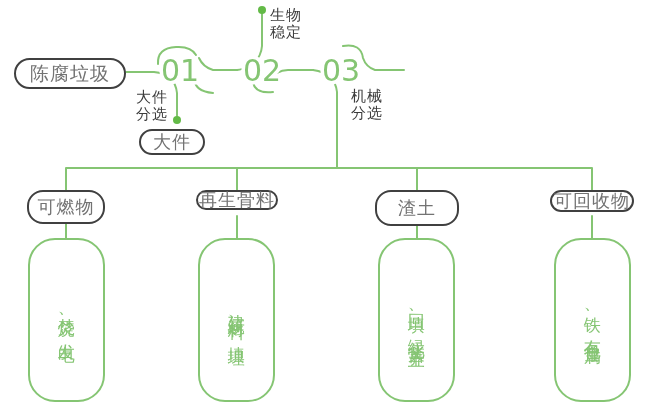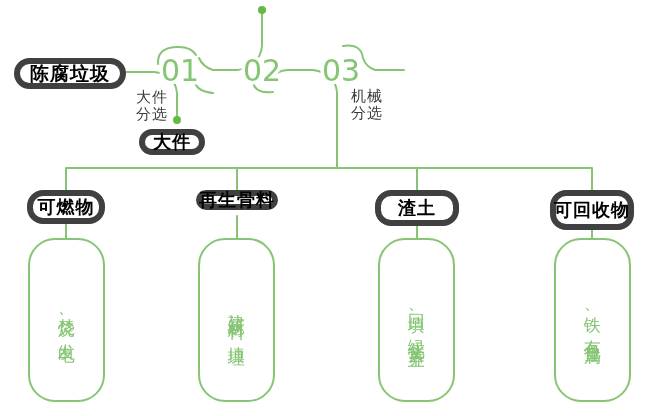--- a/index.html
+++ b/index.html
@@ -3,23 +3,23 @@
 <meta charset="utf-8">
 <style>
   html,body{margin:0;padding:0;background:#ffffff;}
   .canvas{
     position:relative;width:648px;height:416px;background:#ffffff;overflow:hidden;
     font-family:"DejaVu Sans","Liberation Sans",sans-serif;
   }
   .canvas svg{position:absolute;left:0;top:0;}
   .pill{
     position:absolute;box-sizing:border-box;
-    border:6px solid #404040;border-radius:16px;background:#ffffff;
-    color:#000000;display:flex;align-items:center;justify-content:center;
-    font-size:18px;letter-spacing:1px;white-space:nowrap;font-weight:bold;
+    border:2px solid #404040;border-radius:16px;background:#ffffff;
+    color:#737373;display:flex;align-items:center;justify-content:center;
+    font-size:18px;letter-spacing:1px;white-space:nowrap;
   }
   .pill.source{font-size:19px;}
   .dark-label{
     position:absolute;color:#3C3C3C;font-size:15px;line-height:17px;
     white-space:pre-line;letter-spacing:1px;
   }
   .tallbox{
     position:absolute;box-sizing:border-box;width:77px;height:164px;top:238px;
     border:2px solid #85C573;border-radius:27px;background:#ffffff;
     display:flex;align-items:center;justify-content:center;
@@ -61,38 +61,40 @@
     </g>
     <text class="numtext" x="180" y="81">01</text>
     <text class="numtext" x="262" y="81">02</text>
     <text class="numtext" x="341" y="81">03</text>
   </svg>
 
   <div class="pill source" style="left:14px;top:58px;width:112px;height:31px;">陈腐垃圾</div>
 
   <div class="dark-label" style="left:136px;top:89px;">大件
 分选</div>
+  <div class="dark-label" style="left:270px;top:7px;">生物
+稳定</div>
   <div class="dark-label" style="left:351px;top:88px;">机械
 分选</div>
 
   <div class="pill" style="left:139px;top:129px;width:66px;height:26px;">大件</div>
 
   <div class="pill" style="left:27px;top:190px;width:78px;height:34px;">可燃物</div>
   <div class="tallbox" style="left:28px;">
     <div class="vtext">焚烧、发电</div>
   </div>
 
   <div class="pill" style="left:196px;top:190px;width:82px;height:20px;">再生骨料</div>
   <div class="tallbox" style="left:198px;">
     <div class="vtext">建筑材料、填埋</div>
   </div>
 
   <div class="pill" style="left:375px;top:190px;width:84px;height:36px;">渣土</div>
   <div class="tallbox" style="left:378px;">
     <div class="vtext">回填、绿化营养土</div>
   </div>
 
-  <div class="pill" style="left:550px;top:190px;width:84px;height:40px;">可回收物</div>
+  <div class="pill" style="left:550px;top:190px;width:84px;height:22px;">可回收物</div>
   <div class="tallbox" style="left:554px;">
     <div class="vtext">铁、有色金属</div>
   </div>
 
 </div>
 
 </body></html>

